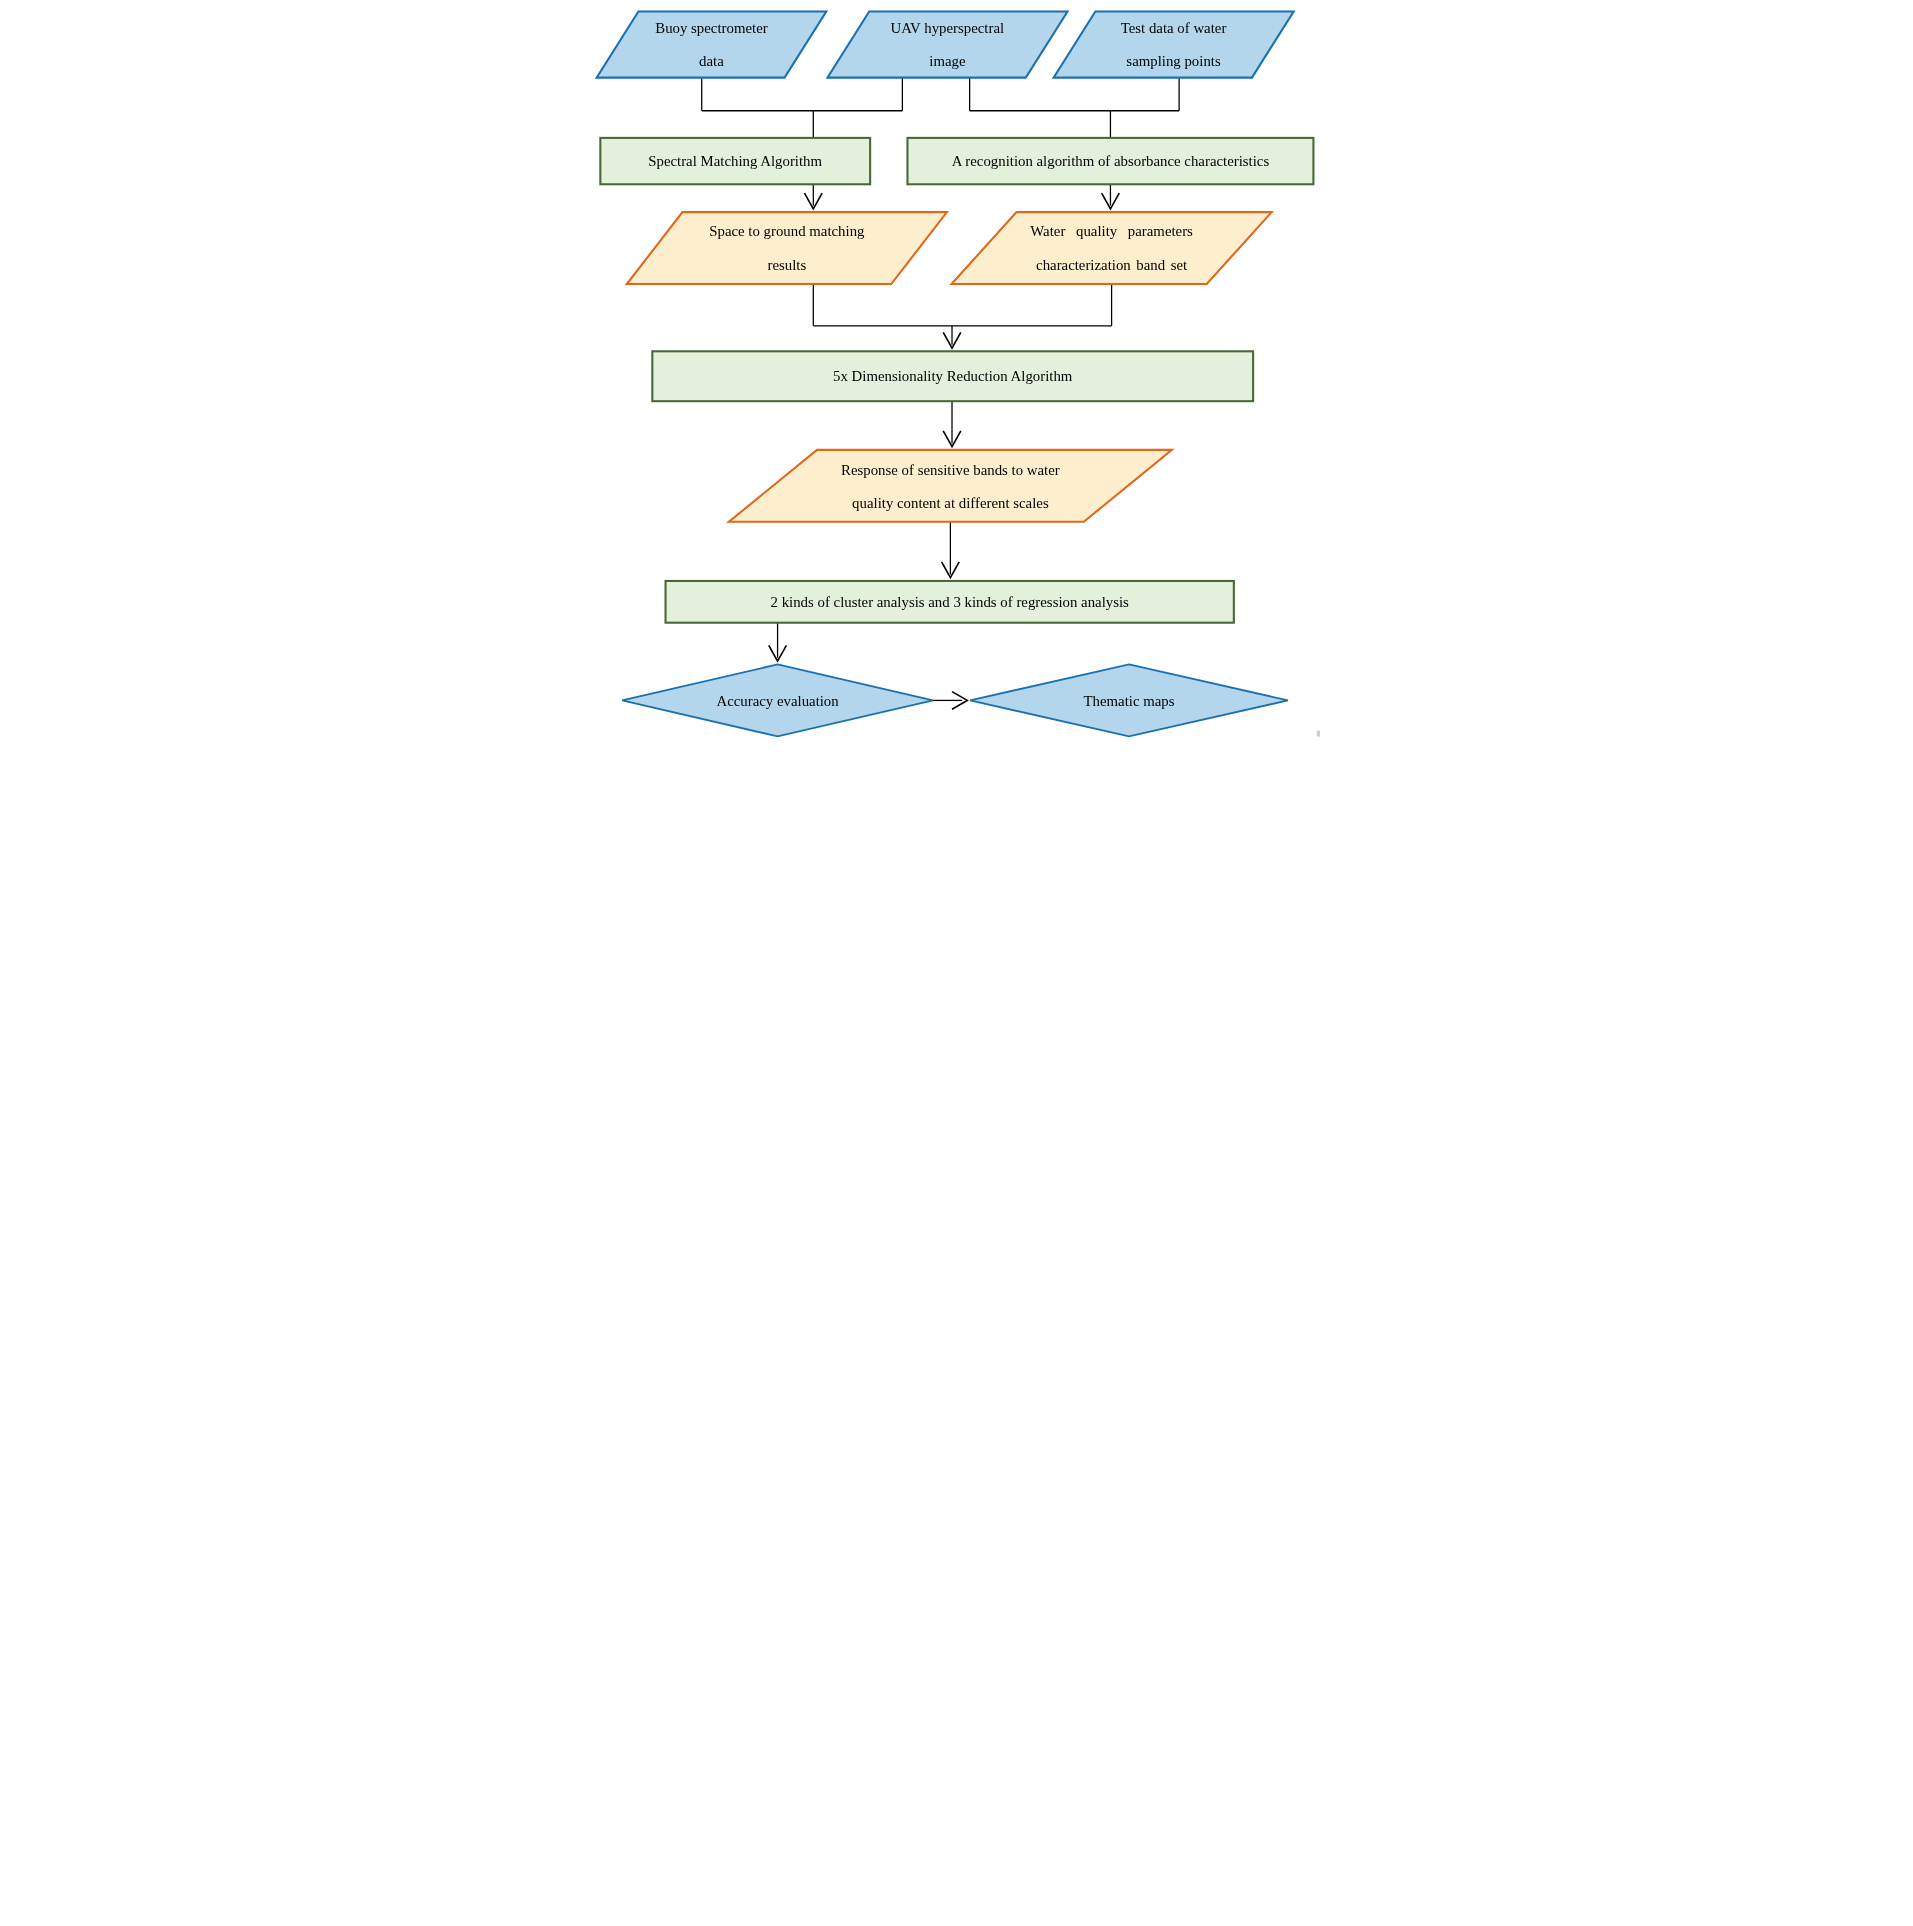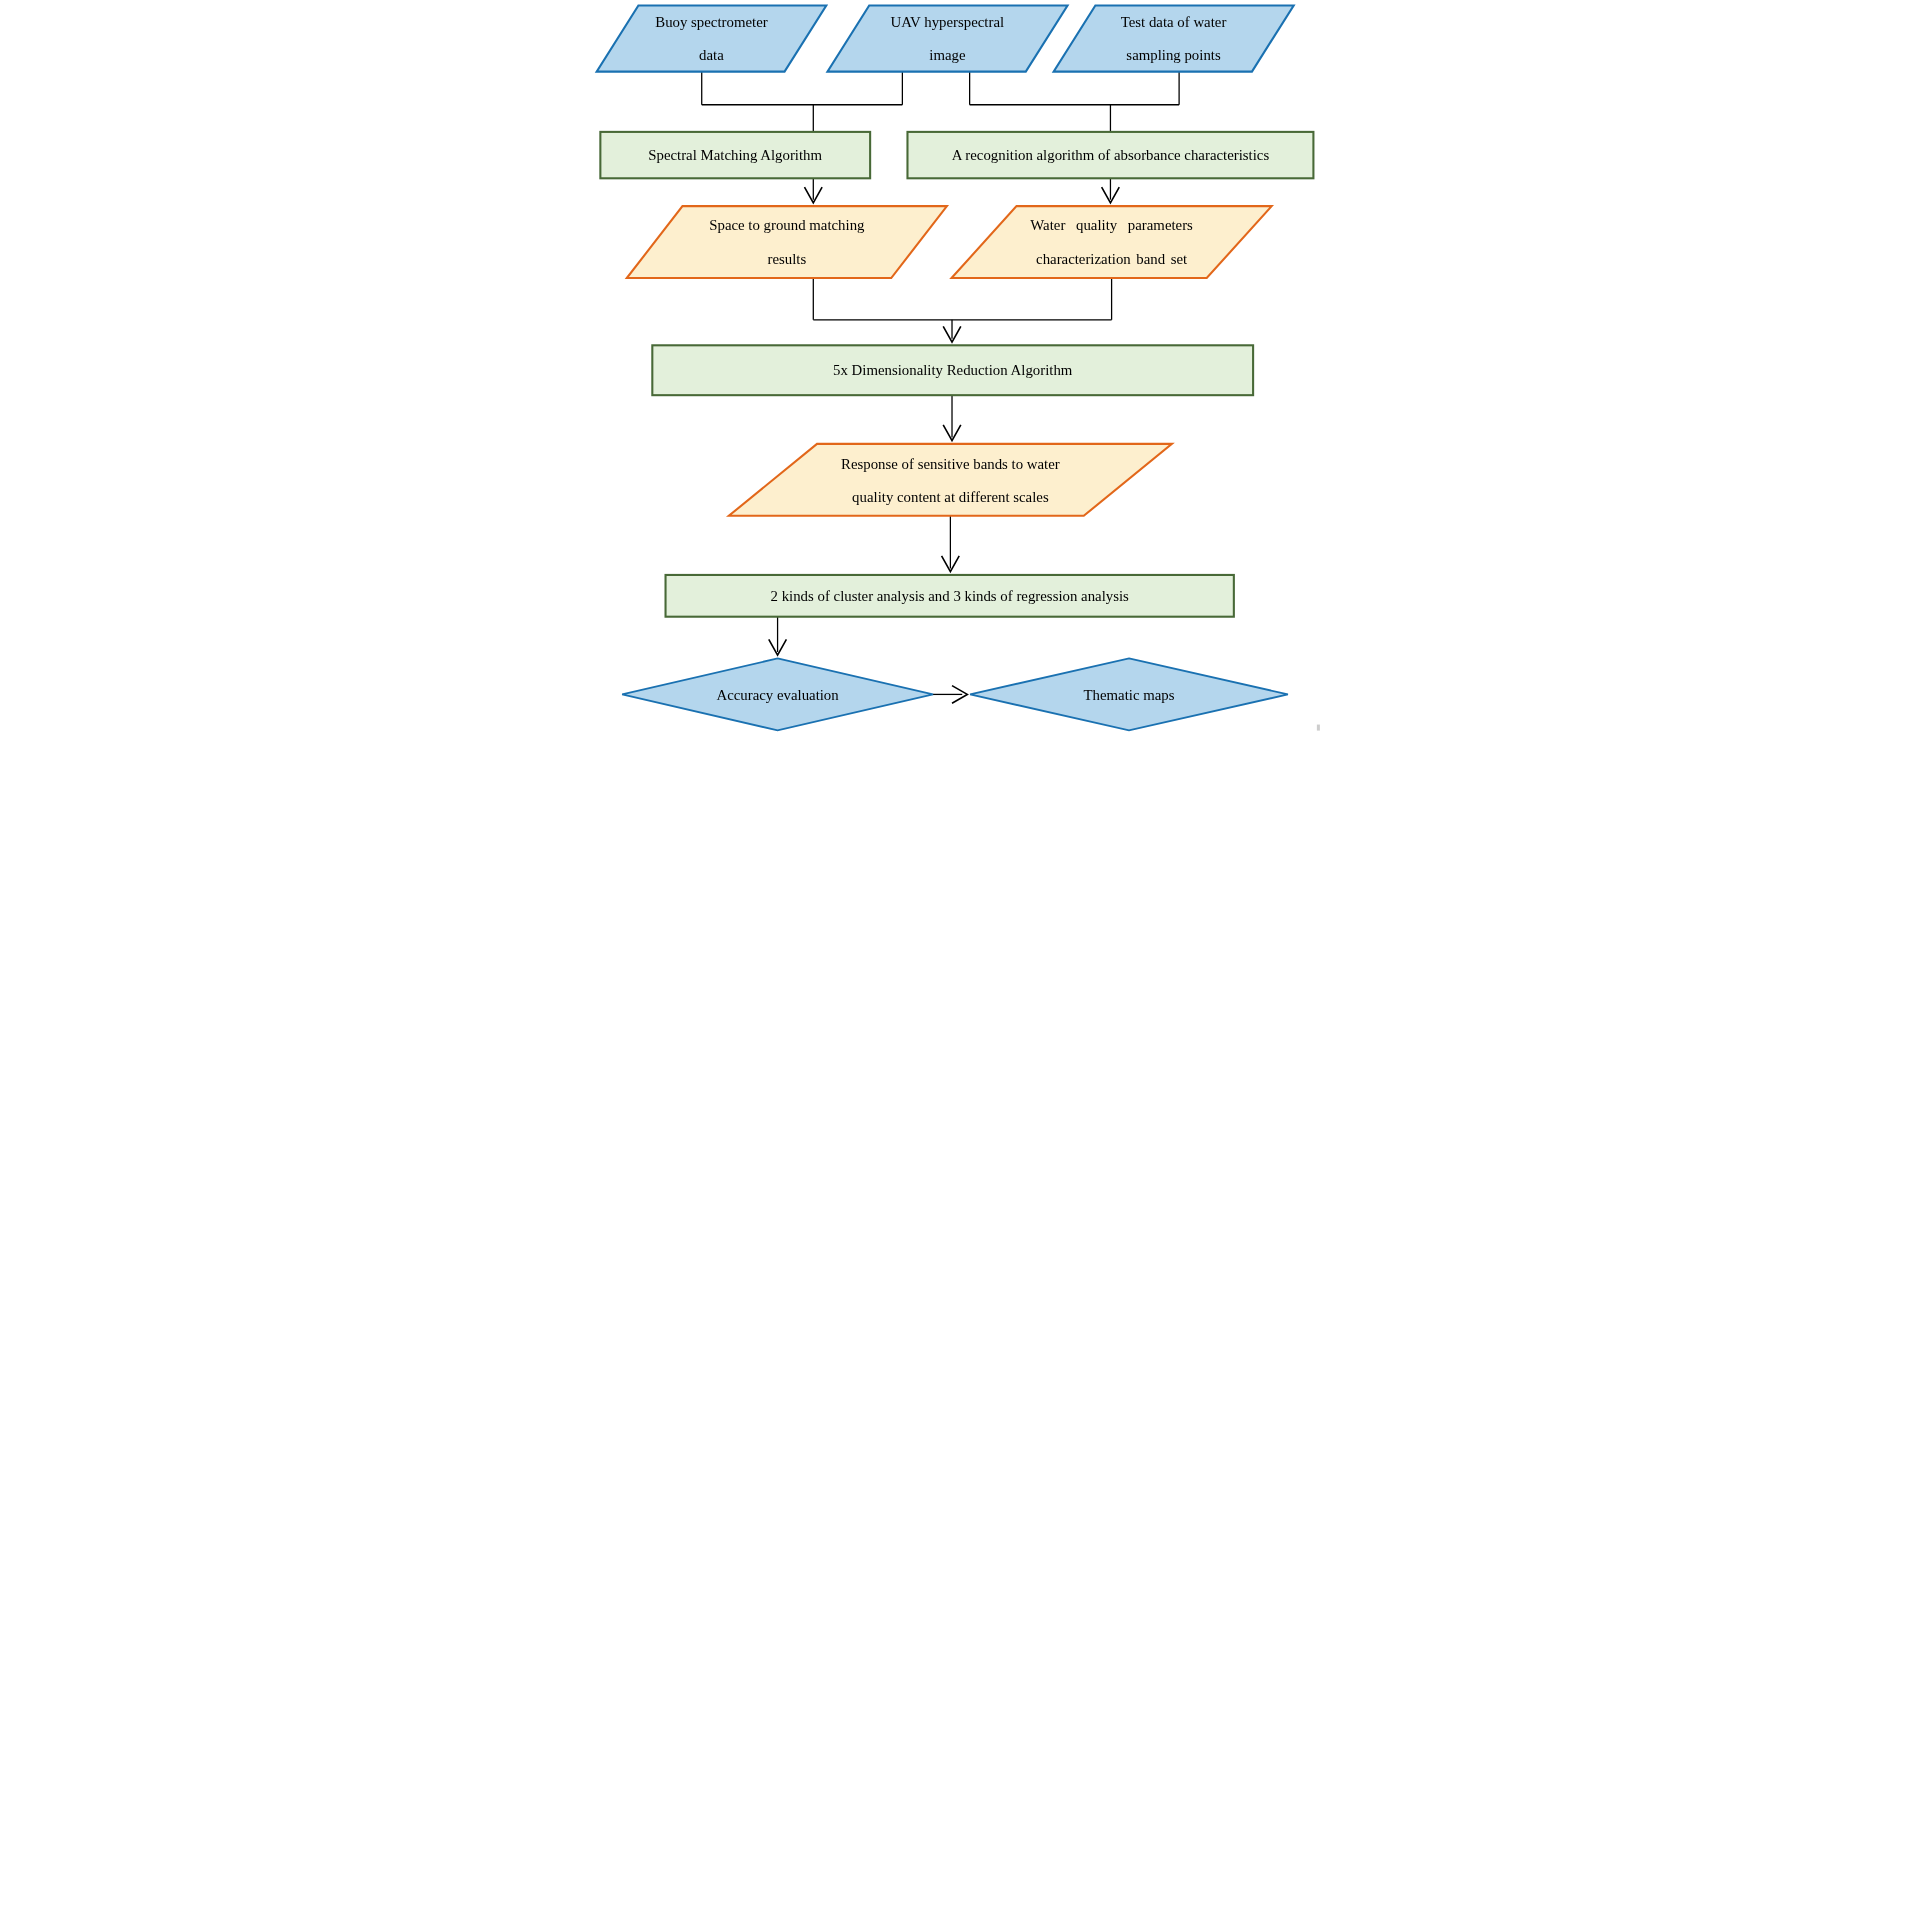--- a/index.html
+++ b/index.html
@@ -1,16 +1,16 @@
 <!DOCTYPE html>
 <html style="font-size:9.7px"><head>
 <meta charset="utf-8">
 <style>
   html,body{margin:0;padding:0;background:#ffffff;}
-  .stage{width:100%;max-width:730px;margin:2px auto;}
+  .stage{width:100%;max-width:730px;margin:8px auto;}
   svg{display:block;width:100%;height:auto;background:#ffffff;}
   .shape{stroke-width:9px;}
   .diamond{stroke-width:8px;}
   .conn{fill:none;stroke-width:5.5px;}
   .head{fill:none;stroke-width:7px;stroke-linejoin:miter;stroke-linecap:butt;}
   text{
     font-family:"Liberation Serif","DejaVu Serif",serif;
     font-size:64px;
     text-anchor:middle;
   }

